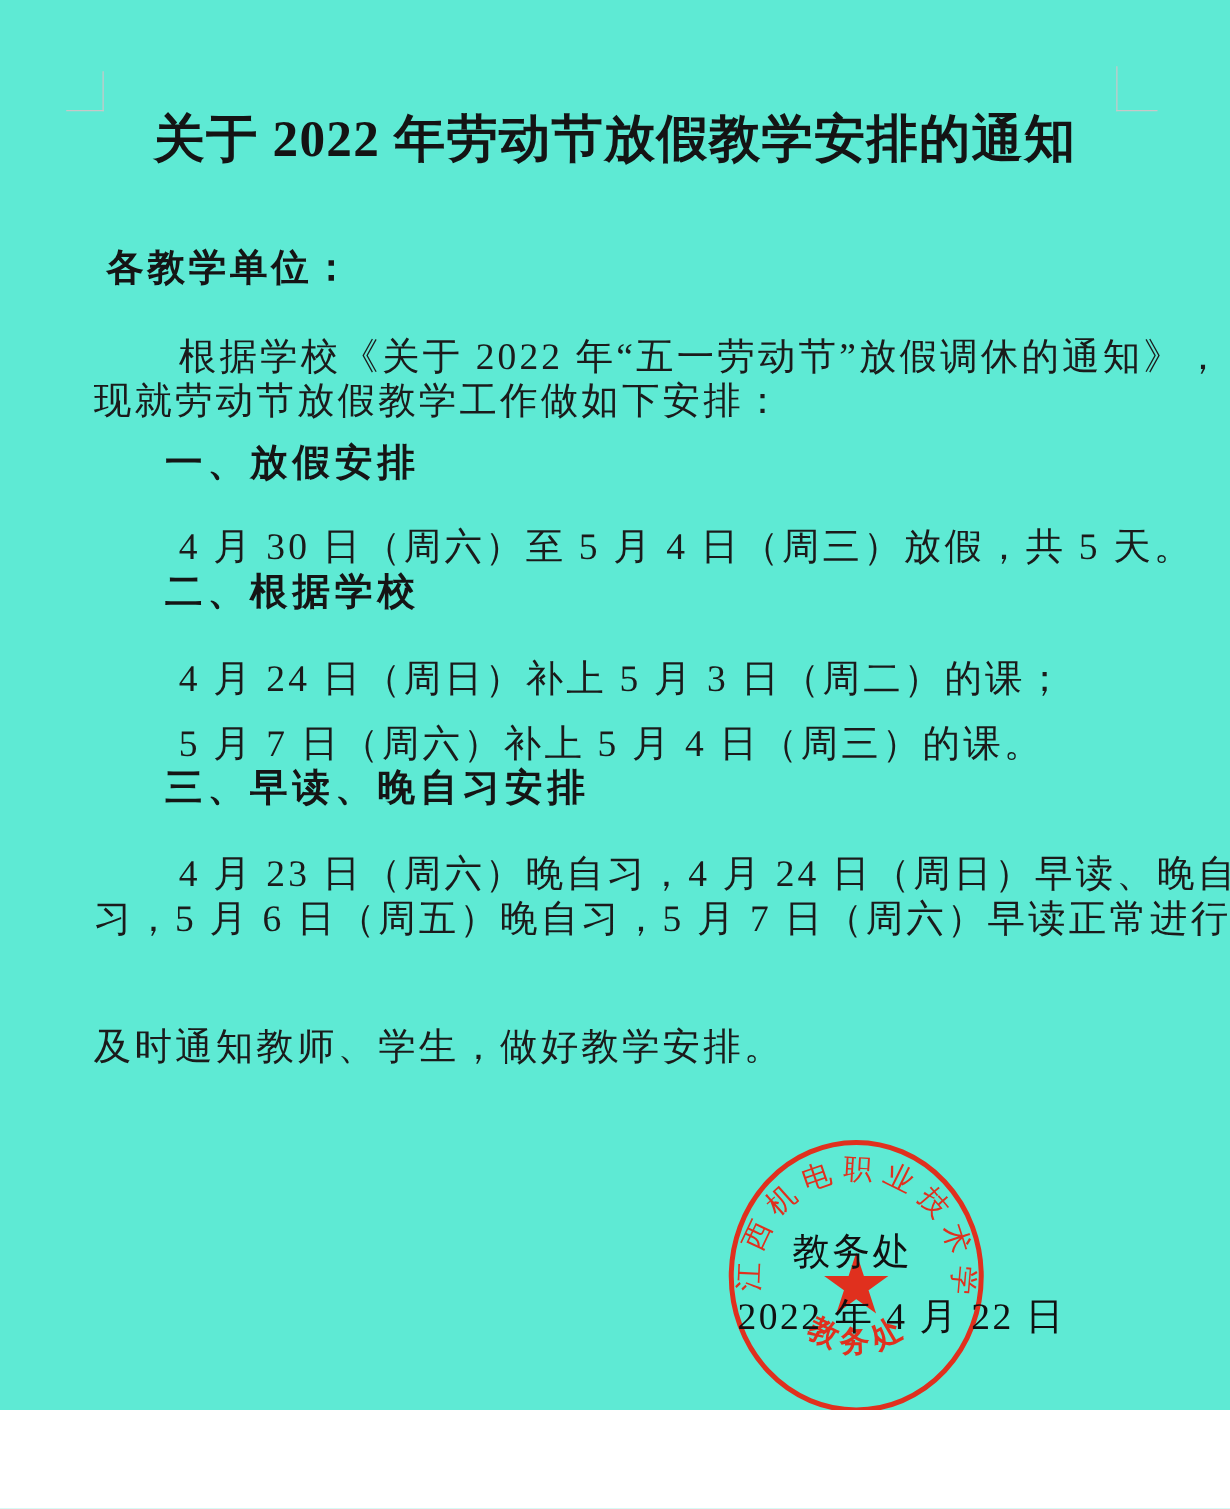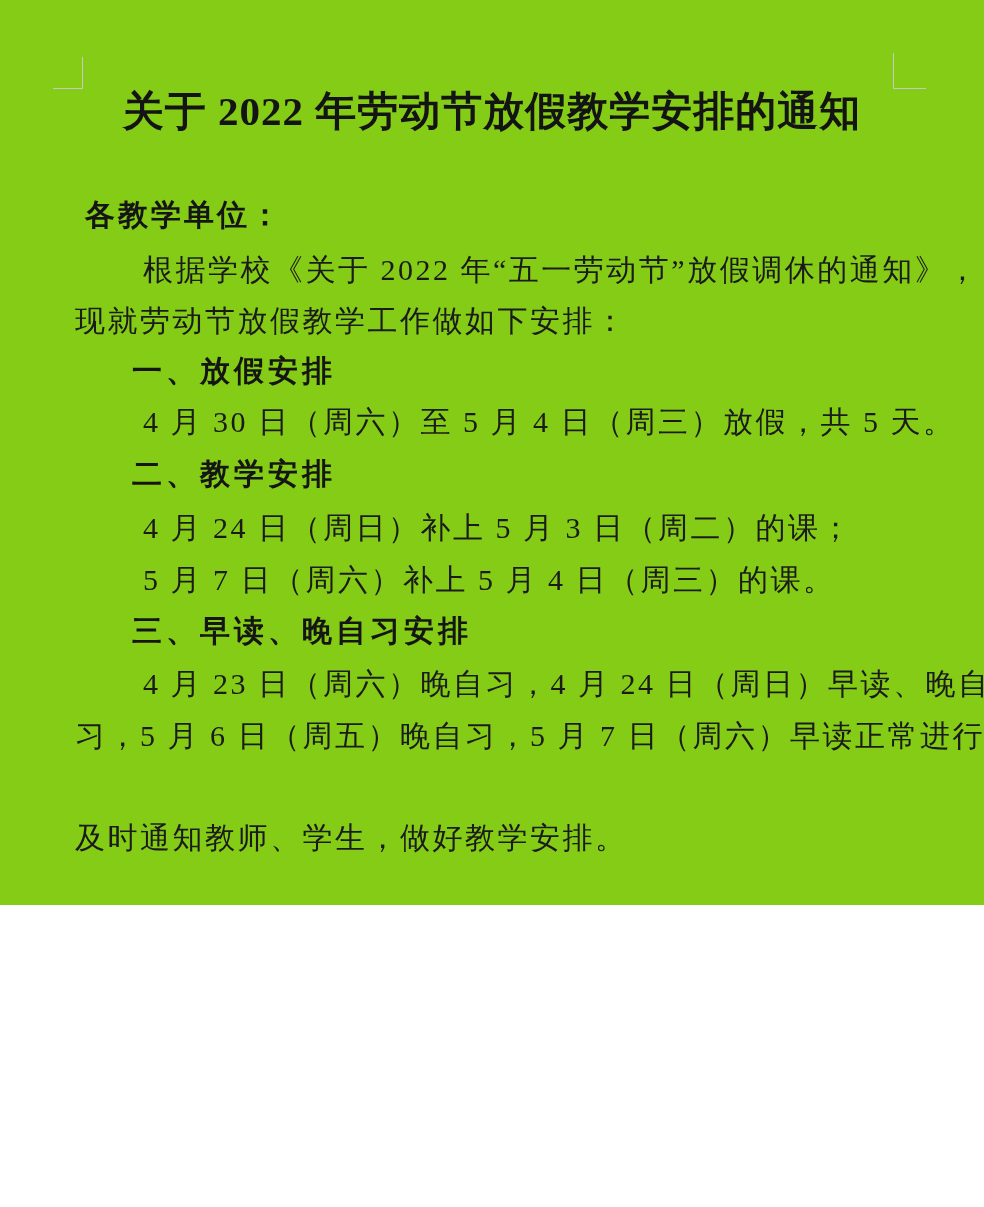--- a/index.html
+++ b/index.html
@@ -1,32 +1,32 @@
 <!DOCTYPE html>
 <html><head>
 <meta charset="utf-8">
 <style>
   html,body{margin:0;padding:0;background:#ffffff;}
   .page{
-    position:relative;width:984px;height:905px;background:#84cc16;
+    position:relative;width:984px;height:1128px;background:#5eead4;
     overflow:hidden;font-family:"Liberation Serif","DejaVu Serif",serif;color:#1b1b1b;
   }
   
   .crop{position:absolute;}
   .crop-tl{left:53px;top:57px;width:29px;height:31px;border-right:1px solid #c8c8c8;border-bottom:1px solid #c8c8c8;}
   .crop-tr{left:893px;top:53px;width:32px;height:35px;border-left:1px solid #c8c8c8;border-bottom:1px solid #c8c8c8;}
 
   .doc-title{
     position:absolute;left:0;right:0;top:84px;text-align:center;
     font-size:41px;font-weight:700;letter-spacing:1px;color:#141414;
     font-family:"Liberation Serif","DejaVu Serif",serif;
   }
   .line{position:absolute;white-space:nowrap;font-size:30px;letter-spacing:2.5px;line-height:36px;}
   .flush{left:75px;}
-  .indent{left:143px;}
+  .indent{left:143px;margin-top:16px;}
   .salutation{
     left:85px;font-weight:700;letter-spacing:3px;
     font-family:Liberation Serif, serif;color:#151515;text-align:right;
   }
   .heading{
     left:132px;font-weight:700;letter-spacing:4px;
     font-family:"Liberation Sans","DejaVu Sans",sans-serif;color:#151515;
   }
   .sig{position:absolute;white-space:nowrap;font-size:30px;letter-spacing:2px;color:#101010;z-index:3;}
   .sig-dept{left:634px;top:981px;}
@@ -42,21 +42,21 @@
   <div class="crop crop-tl"></div>
   <div class="crop crop-tr"></div>
 
   <div class="doc-title">关于 2022 年劳动节放假教学安排的通知</div>
 
   <div class="line salutation" style="top:197px">各教学单位：</div>
   <div class="line indent" style="top:252px">根据学校《关于 2022 年“五一劳动节”放假调休的通知》，</div>
   <div class="line flush" style="top:303px">现就劳动节放假教学工作做如下安排：</div>
   <div class="line heading" style="top:353px">一、放假安排</div>
   <div class="line indent" style="top:404px">4 月 30 日（周六）至 5 月 4 日（周三）放假，共 5 天。</div>
-  <div class="line heading" style="top:456px">二、教学安排</div>
+  <div class="line heading" style="top:456px">二、根据学校</div>
   <div class="line indent" style="top:510px">4 月 24 日（周日）补上 5 月 3 日（周二）的课；</div>
   <div class="line indent" style="top:562px">5 月 7 日（周六）补上 5 月 4 日（周三）的课。</div>
   <div class="line heading" style="top:613px">三、早读、晚自习安排</div>
   <div class="line indent" style="top:666px">4 月 23 日（周六）晚自习，4 月 24 日（周日）早读、晚自</div>
   <div class="line flush" style="top:718px">习，5 月 6 日（周五）晚自习，5 月 7 日（周六）早读正常进行。</div>
   <div class="line flush" style="top:820px">及时通知教师、学生，做好教学安排。</div>
 
   <div class="sig sig-dept">教务处</div>
   <div class="sig sig-date">2022 年 4 月 22 日</div>
 

